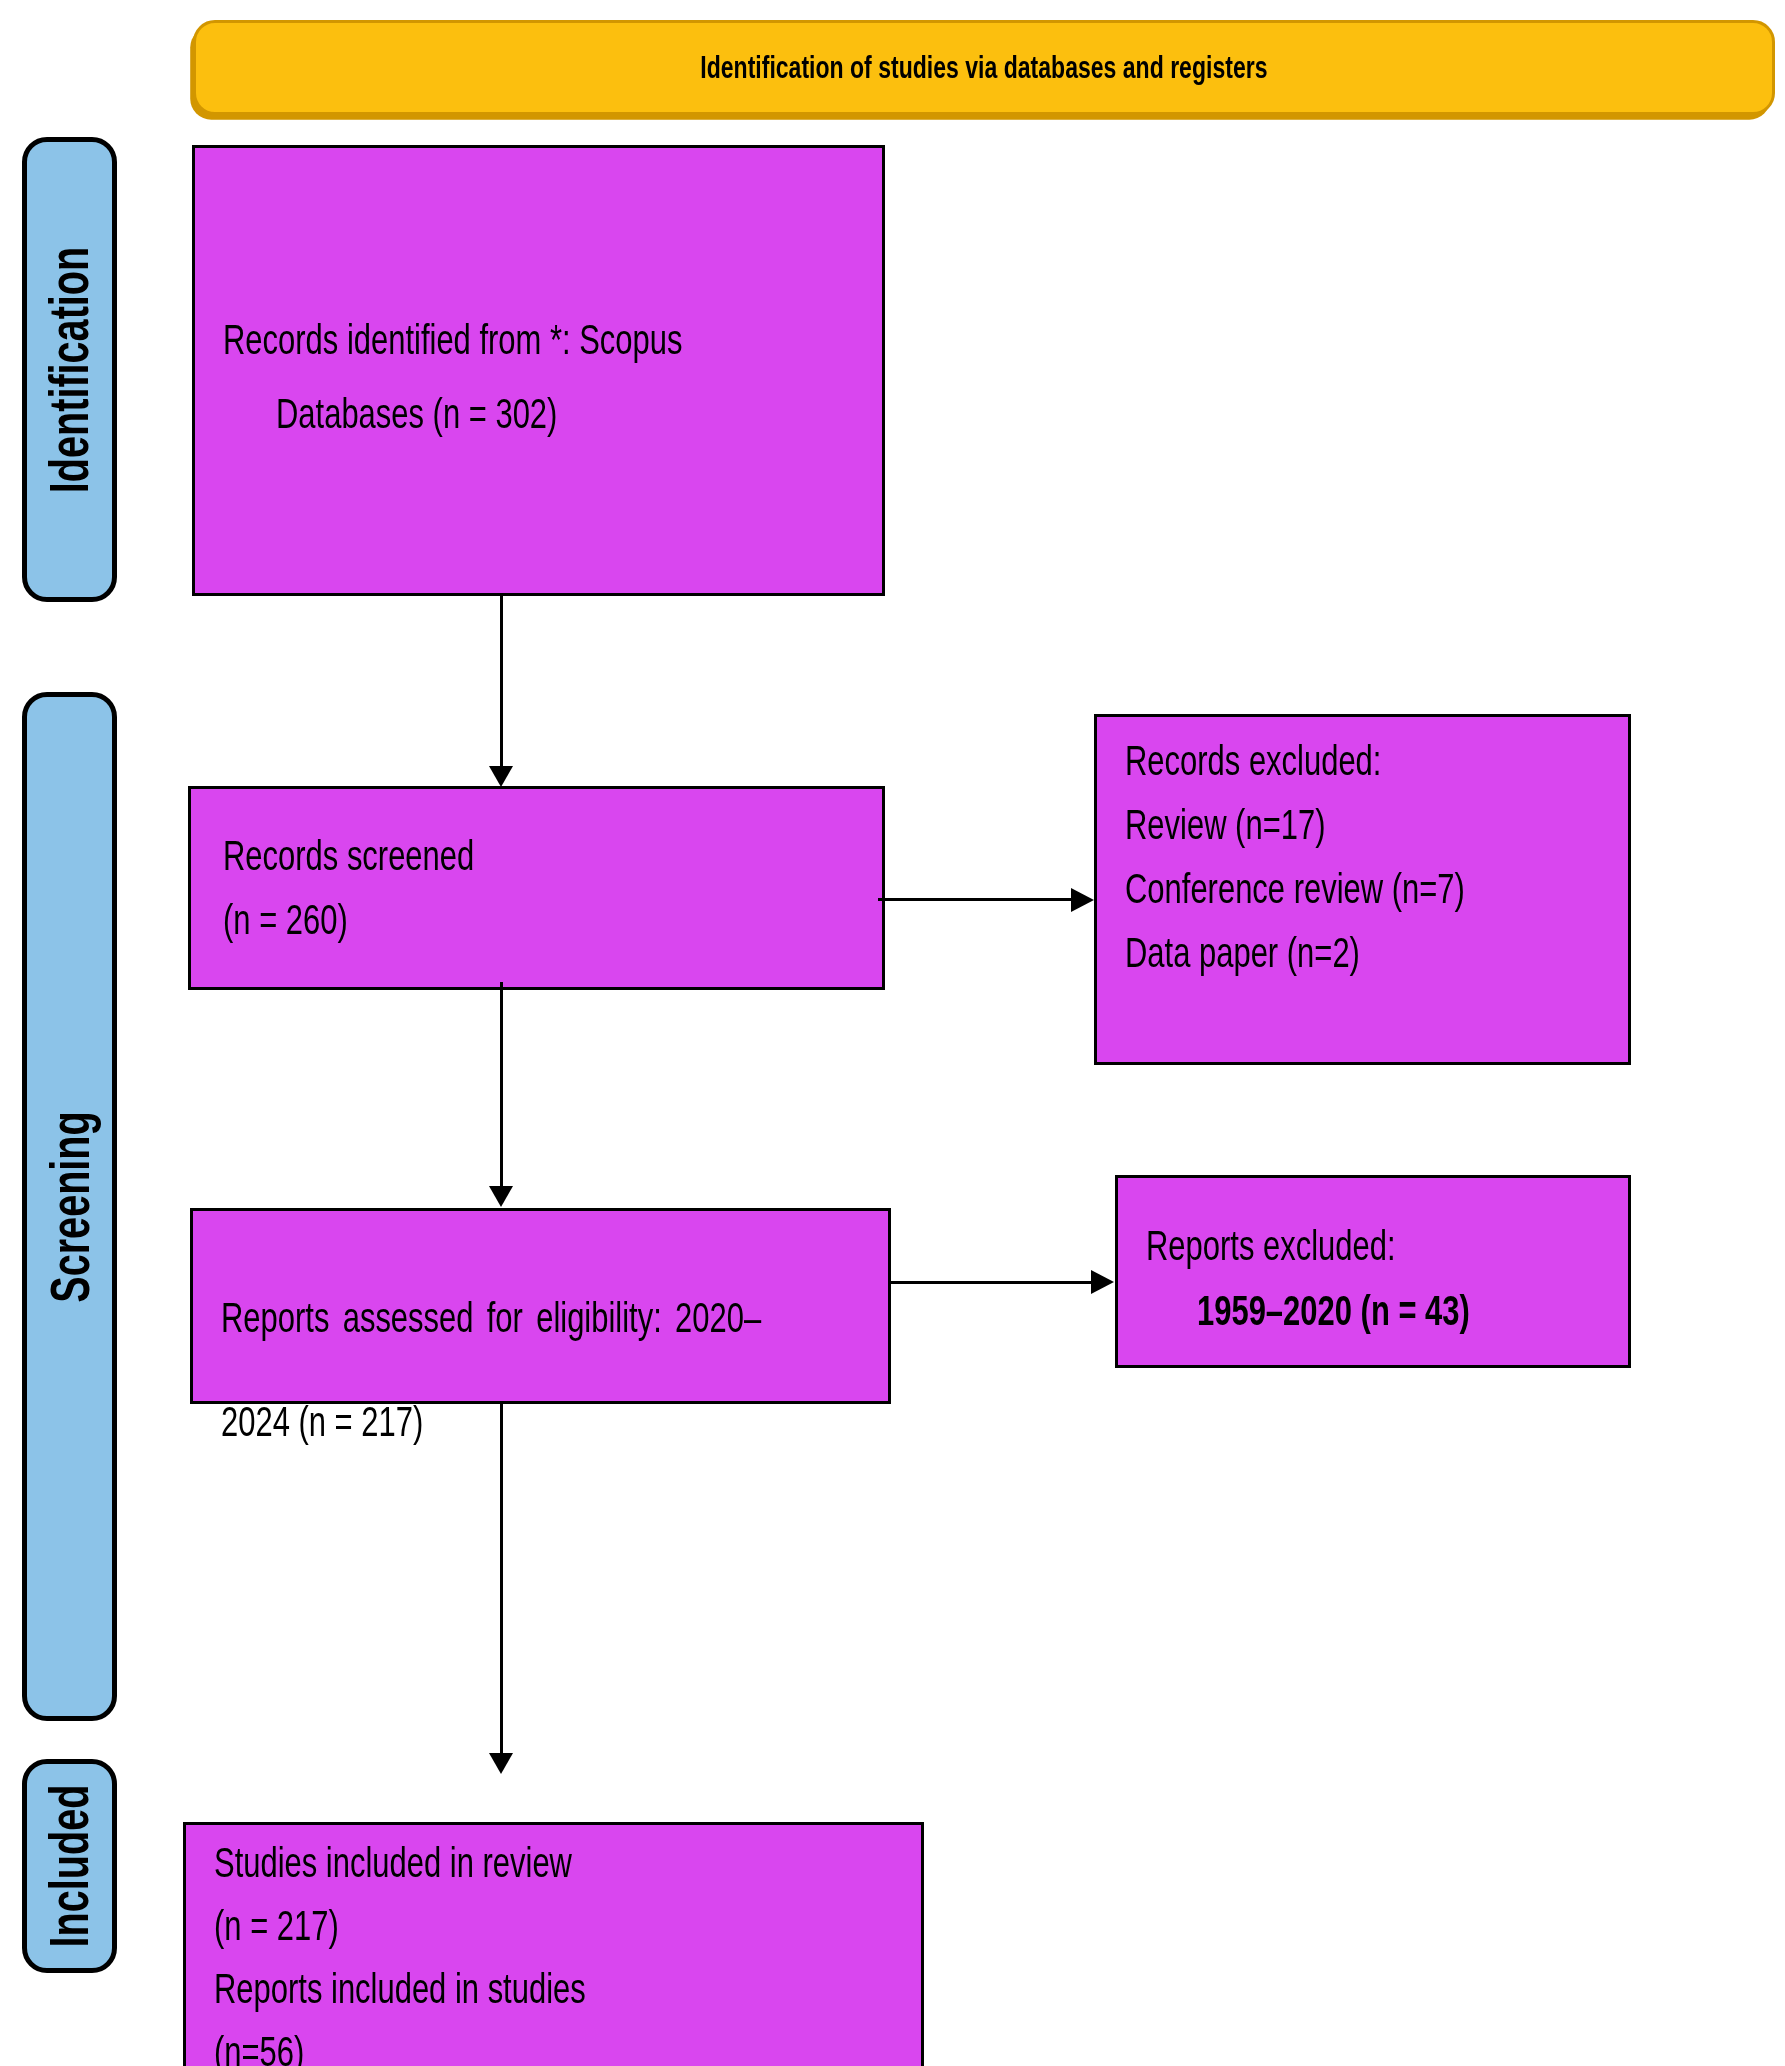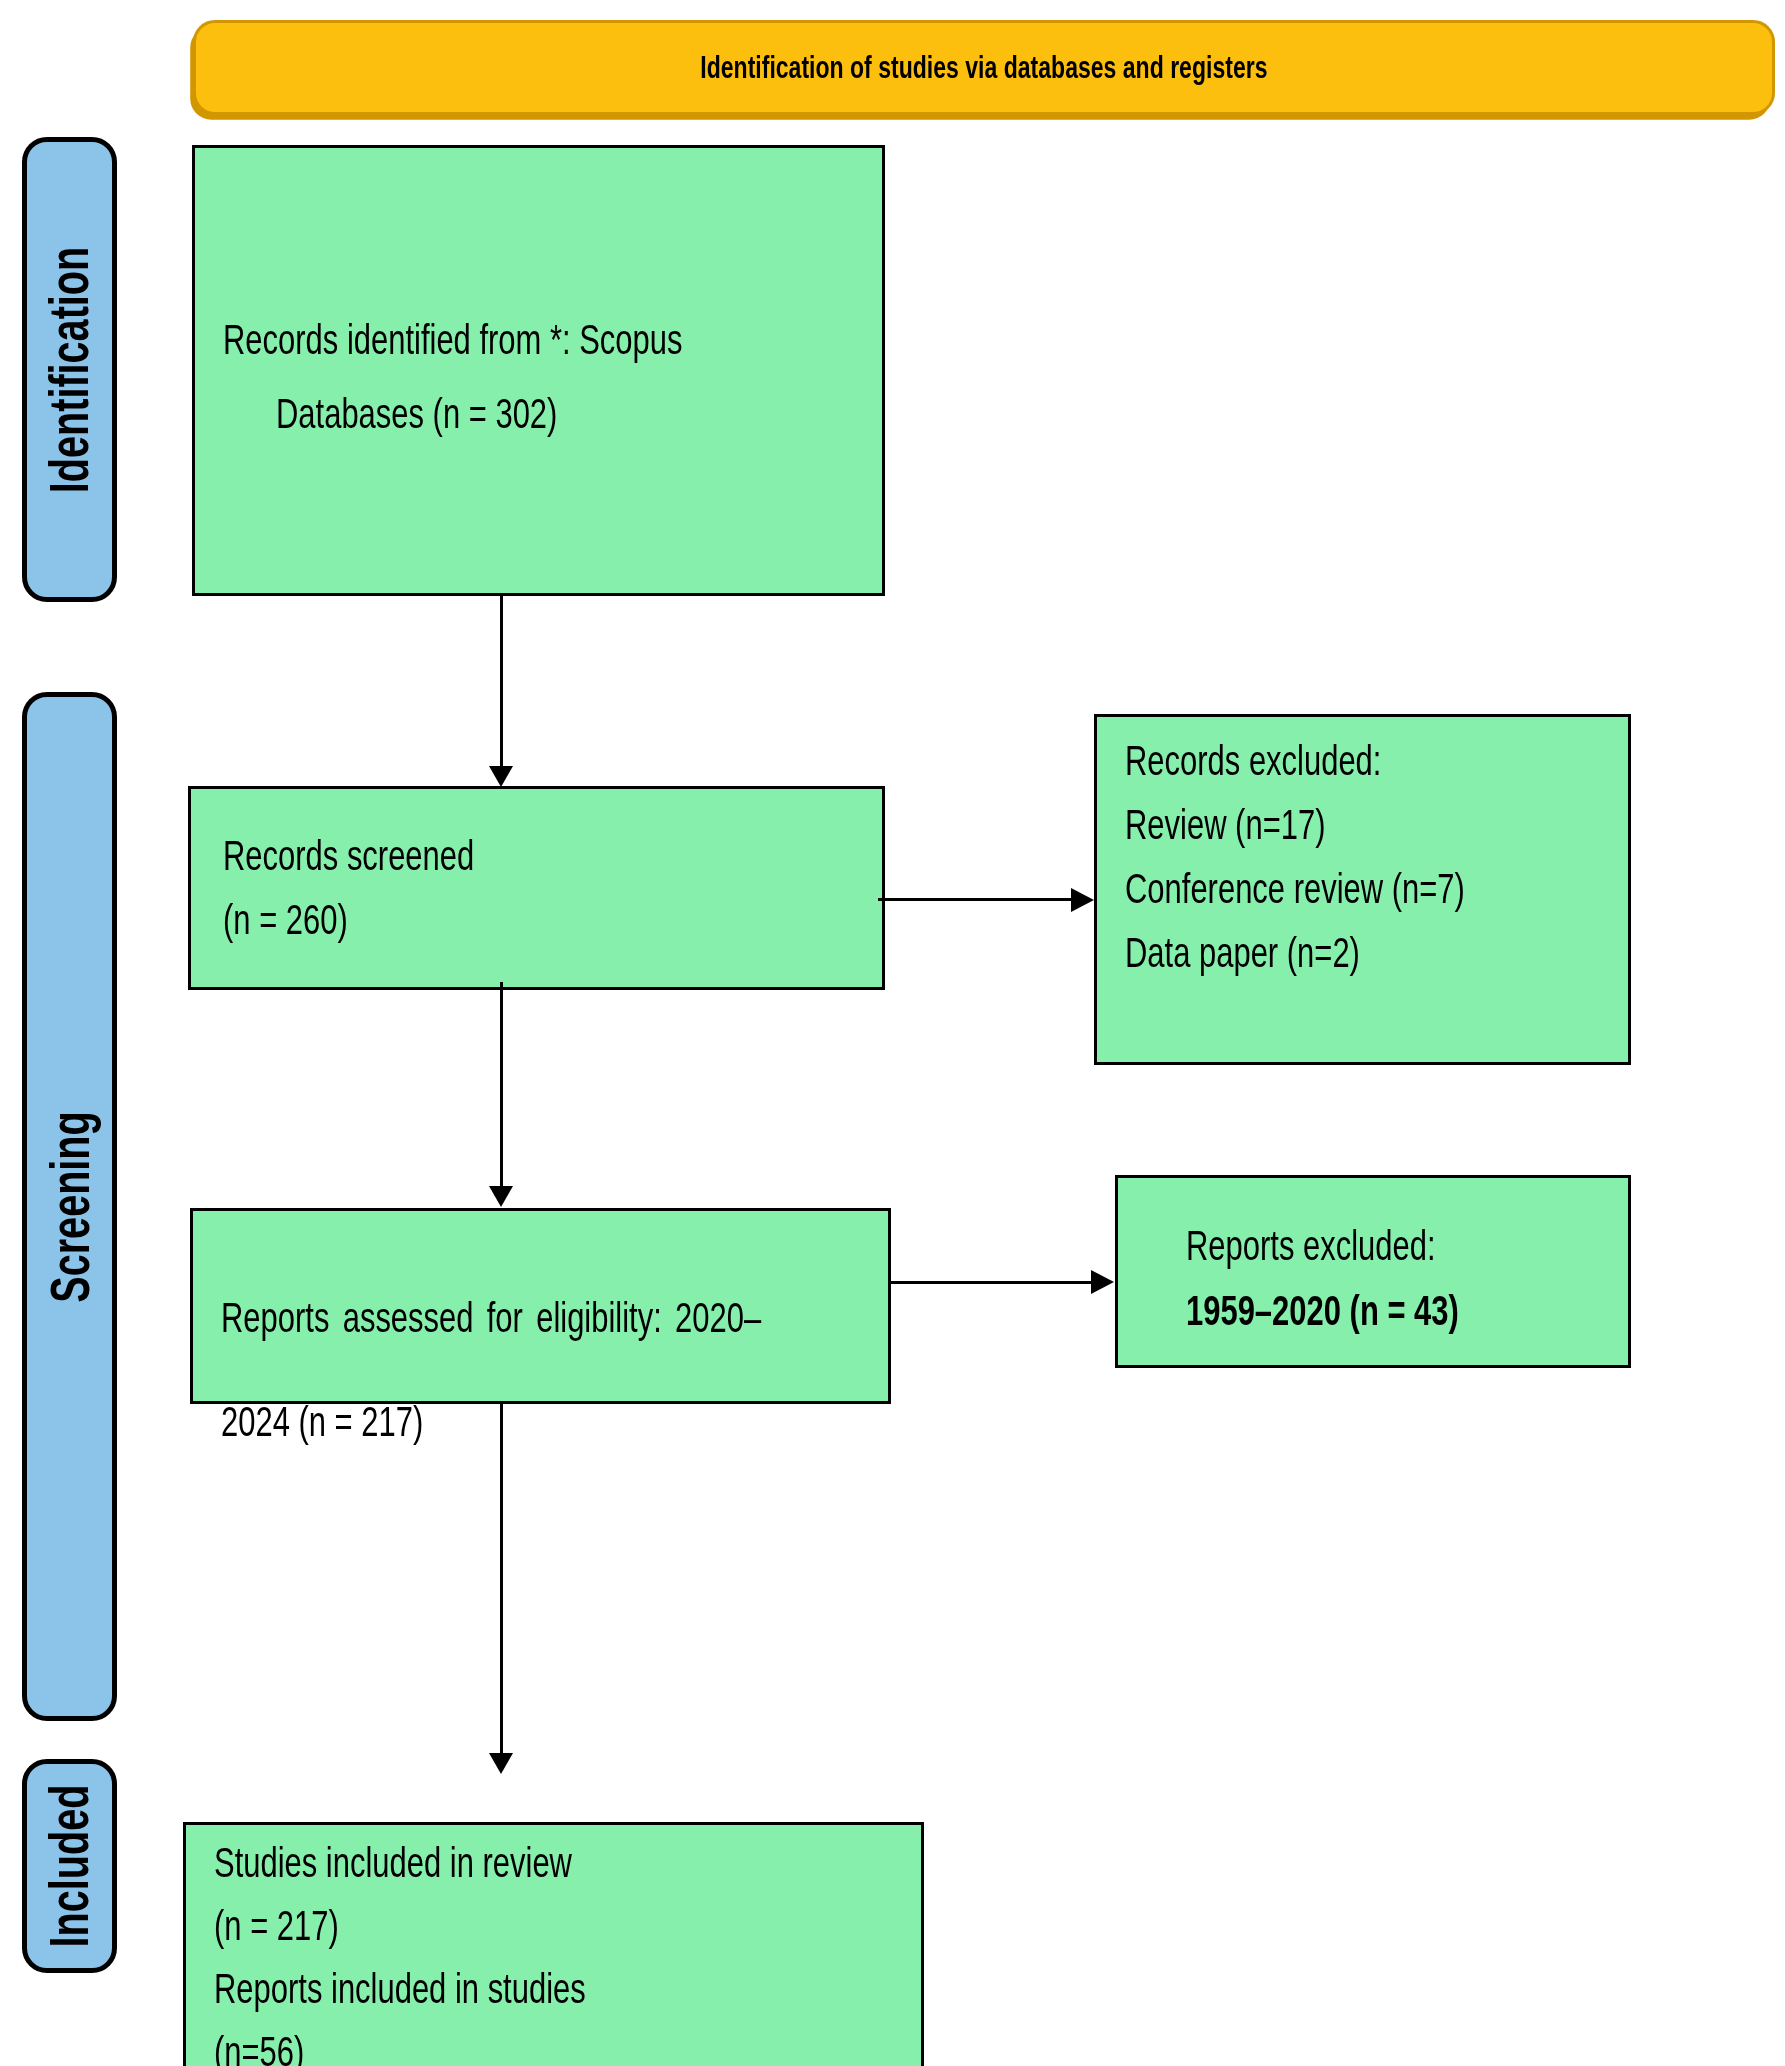--- a/index.html
+++ b/index.html
@@ -37,35 +37,35 @@
     display:flex;align-items:center;justify-content:center;
     font-size:55px;font-weight:bold;
   }
   .stage .vtext{display:inline-block;white-space:nowrap;transform:rotate(-90deg) scaleX(0.72);}
   .stage-identification{top:137px;height:465px;}
   .stage-screening{top:692px;height:1029px;}
   .stage-included{top:1759px;height:214px;}
 
   
   .fbox{
-    position:absolute;background:#86efac;border:3.7px solid var(--ink);
+    position:absolute;background:#d946ef;border:3.7px solid var(--ink);
     font-size:43px;
   }
   .fbox .line{white-space:nowrap;}
   .box-identified{left:192px;top:145px;width:693px;height:451px;padding:154px 9.3px 0 28px;}
   .box-identified .line{line-height:74px;}
   .box-screened{left:188px;top:786px;width:697px;height:204px;padding:34px 9.3px 0 32px;}
   .box-screened .line{line-height:64px;}
   .box-records-excluded{left:1094px;top:714px;width:537px;height:351px;padding:10.7px 9.3px 0 28px;}
   .box-records-excluded .line{line-height:64px;}
   .box-assessed{left:190px;top:1208px;width:701px;height:196px;padding:35px 9.3px 0 28px;}
   .box-assessed .line{line-height:65px;margin-top:39px;}
   .box-assessed .justified{word-spacing:6.5px;}
   .box-reports-excluded{left:1115px;top:1175px;width:516px;height:193px;padding:35px 9.3px 0 28px;}
-  .box-reports-excluded .line{line-height:65px;margin-left:40px;}
+  .box-reports-excluded .line{line-height:65px;}
   .box-included{left:183px;top:1822px;width:741px;height:281px;padding:5.6px 9.3px 0 28px;}
   .box-included .line{line-height:63px;}
 
   .indent-115{margin-left:53px;}
   .indent-110{margin-left:51px;font-weight:bold;}
 
   
   .aline{position:absolute;background:var(--ink);}
   .vline{width:3.3px;}
   .hline{height:3.3px;}

